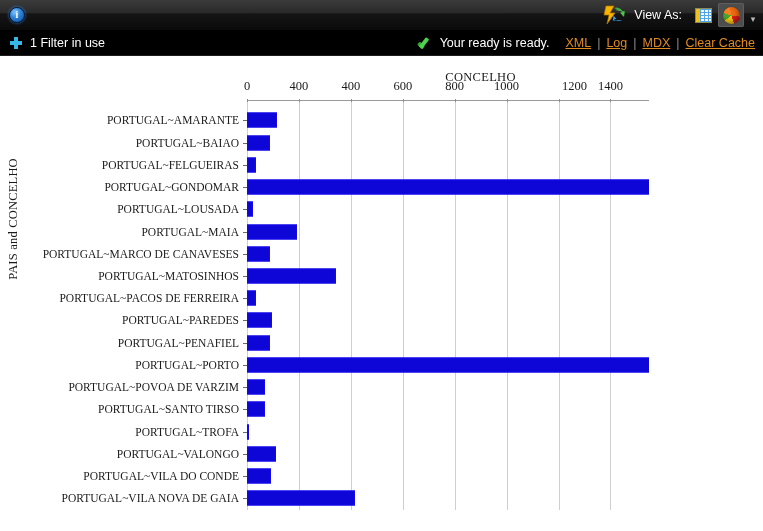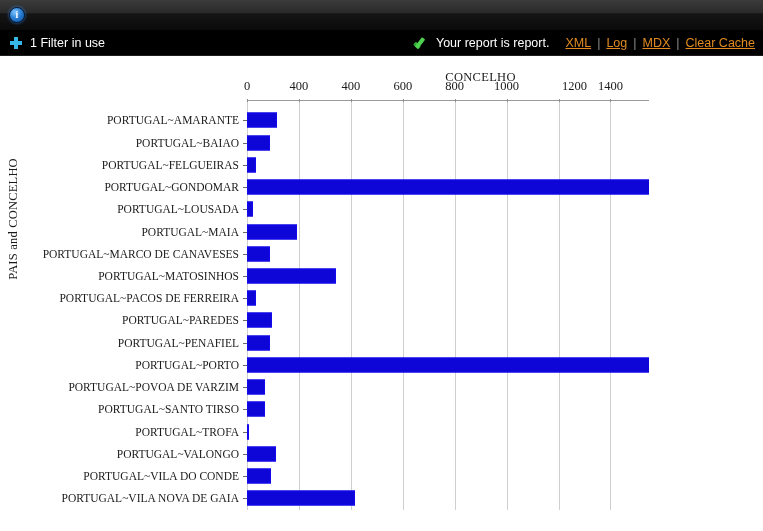--- a/index.html
+++ b/index.html
@@ -301,29 +301,51 @@
     box-sizing: border-box;
     transform: translateY(-50%);
   }
 </style>
 </head>
 <body>
 
 <div class="titlebar">
   <div class="info-icon">i</div>
 
+  <div class="titlebar-right">
+    <div class="bolt-icon">
+      <svg width="22" height="20" viewBox="0 0 22 20" aria-hidden="true">
+        <path d="M3 1 L11 1 L7 8 L12 8 L4 19 L6 10 L1 10 Z" fill="#f7b500" stroke="#b07400" stroke-width="0.7"></path>
+        <path d="M11 3 A7 7 0 0 1 20 7 L17 7 L21 12 L22 6 L19.5 7" fill="#3fa93f"></path>
+        <path d="M12 5 A6 6 0 0 1 20 8 L17.5 8 L20.5 11.5 L21.2 6.6 Z" fill="#55c455"></path>
+        <path d="M19 15 A6 6 0 0 1 11 14 L13.5 14 L10.5 10.5 L9.8 15.4 Z" fill="#3a9ddb"></path>
+      </svg>
+    </div>
+
+    <div class="view-as-label">View As:</div>
+
+    <div class="viewbtn">
+      <div class="grid-icon"></div>
+    </div>
+
+    <div class="viewbtn selected">
+      <div class="pie-icon"></div>
+    </div>
+
+    <div class="chev">▾</div>
+  </div>
 </div>
 
 <div class="statusbar">
   <div class="plus-icon"></div>
   <div class="filter-text">1 Filter in use</div>
 
   <div class="status-right">
     <div class="check-icon"></div>
-    <div class="ready-text">Your report is report.</div>
+    <div class="ready-text">Your ready is ready.</div>
 
     <div class="linklist">
       <span class="link">XML</span>
       <span class="sep">|</span>
       <span class="link">Log</span>
       <span class="sep">|</span>
       <span class="link">MDX</span>
       <span class="sep">|</span>
       <span class="link">Clear Cache</span>
     </div>

